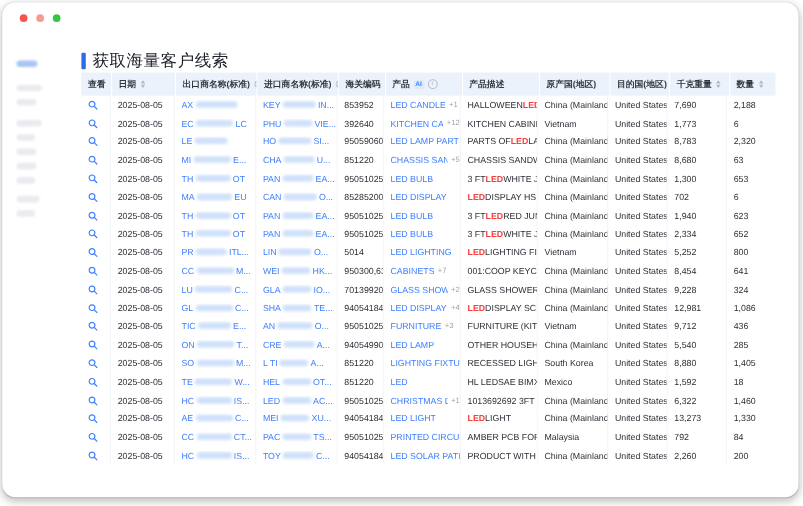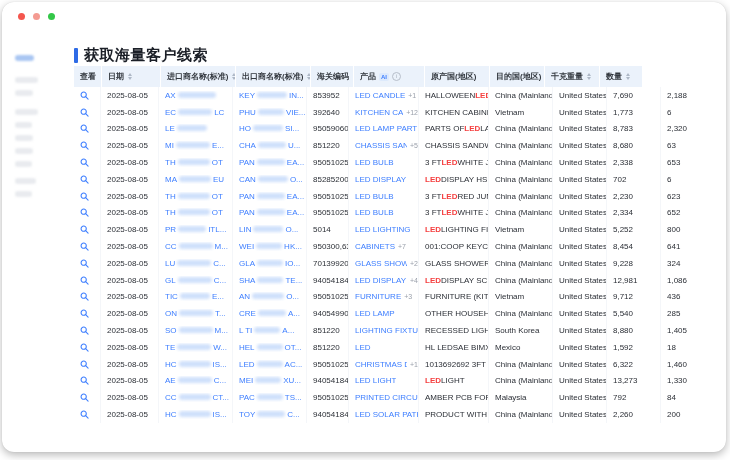--- a/index.html
+++ b/index.html
@@ -14,21 +14,21 @@
   .side-item{height:6px;border-radius:3px;background:#e9ebef;filter:blur(1.2px);margin-left:13px;}
   .side-item.active{background:#a9c6f2;}
   .s0{margin-top:25px;width:19px}.s1{margin-top:16px;width:23px}.s2{margin-top:7px;width:18px}
   .s3{margin-top:13px;width:23px}.s4{margin-top:7px;width:17px}.s5{margin-top:7px;width:18px}
   .s6{margin-top:7px;width:18px}.s7{margin-top:7px;width:17px}.s8{margin-top:11px;width:21px}
   .s9{margin-top:7px;width:17px}
   
   .main{position:absolute;left:62px;top:28px;right:0;bottom:0;}
   .title-row{display:flex;align-items:center;margin:16px 0 0 10px;}
   .title-bar-accent{width:4px;height:15px;background:#2e6be6;border-radius:1px;margin-right:6px;}
-  .page-title{font-size:15px;font-weight:700;color:#1b1f27;letter-spacing:.5px;}
+  .page-title{font-size:15px;font-weight:400;color:#1b1f27;letter-spacing:.5px;}
   
   .table{position:absolute;left:10px;top:36px;width:631px;}
   .thead{display:flex;height:21px;}
   .th{background:#ebf2fb;display:flex;align-items:center;padding-left:6px;box-sizing:border-box;
     font-size:8px;font-weight:700;color:#33383f;margin-right:1px;white-space:nowrap;overflow:hidden;}
   .th:last-child{margin-right:0}
   .tbody .tr{display:flex;height:16.8px;align-items:center;}
   .td{box-sizing:border-box;padding-left:6px;font-size:8px;color:#2b2f36;white-space:nowrap;
     overflow:hidden;border-right:1px solid #f4f6f9;height:100%;display:flex;align-items:center;}
   .c0{width:27px}.c1{width:58px}.c2{width:74px}.c3{width:74px}.c4{width:42px}.c5{width:70px}
@@ -84,41 +84,44 @@
           <div class="th c0">
             <span>查看</span>
           </div>
           <div class="th c1">
             <span>日期</span>
             <span class="sorter">
               <i class="up"></i>
               <i class="dn"></i>
             </span>
           </div>
+          <div class="th c3">
+            <span>出口商名称(标准)</span>
+            <span class="sorter">
+              <i class="up"></i>
+              <i class="dn"></i>
+            </span>
+          </div>
           <div class="th c2">
             <span>进口商名称(标准)</span>
             <span class="sorter">
               <i class="up"></i>
               <i class="dn"></i>
             </span>
           </div>
-          <div class="th c3">
-            <span>出口商名称(标准)</span>
-            <span class="sorter">
-              <i class="up"></i>
-              <i class="dn"></i>
-            </span>
-          </div>
           <div class="th c4">
             <span>海关编码</span>
           </div>
           <div class="th c5">
             <span>产品</span>
             <span class="ai-badge">AI</span>
             <span class="info">i</span>
+          </div>
+          <div class="th c6">
+            <span>产品描述</span>
           </div>
           <div class="th c7">
             <span>原产国(地区)</span>
           </div>
           <div class="th c8">
             <span>目的国(地区)</span>
           </div>
           <div class="th c9">
             <span>千克重量</span>
             <span class="sorter">
@@ -248,21 +251,21 @@
             <div class="td c3">
               <a class="lnk" href="#">PAN<span class="smudge" style="width: 28px;"></span>EA...</a>
             </div>
             <div class="td c4">95051025</div>
             <div class="td c5">
               <a class="lnk" href="#">LED BULB</a>
             </div>
             <div class="td c6">3 FT <span class="hl">LED</span> WHITE JU</div>
             <div class="td c7">China (Mainland)</div>
             <div class="td c8">United States</div>
-            <div class="td c9">2,338</div>
+            <div class="td c9">1,300</div>
             <div class="td c10">653</div>
           </div>
           <div class="tr">
             <div class="td c0">
               <svg class="view-ic" viewBox="0 0 10 10">
                 <circle cx="4.1" cy="4.1" r="2.9" fill="none" stroke="#3d7eff" stroke-width="1.2"></circle>
                 <line x1="6.3" y1="6.3" x2="9" y2="9" stroke="#3d7eff" stroke-width="1.2" stroke-linecap="round"></line>
               </svg>
             </div>
             <div class="td c1">2025-08-05</div>
@@ -296,21 +299,21 @@
             <div class="td c3">
               <a class="lnk" href="#">PAN<span class="smudge" style="width: 28px;"></span>EA...</a>
             </div>
             <div class="td c4">95051025</div>
             <div class="td c5">
               <a class="lnk" href="#">LED BULB</a>
             </div>
             <div class="td c6">3 FT <span class="hl">LED</span> RED JUMB</div>
             <div class="td c7">China (Mainland)</div>
             <div class="td c8">United States</div>
-            <div class="td c9">2,230</div>
+            <div class="td c9">1,940</div>
             <div class="td c10">623</div>
           </div>
           <div class="tr">
             <div class="td c0">
               <svg class="view-ic" viewBox="0 0 10 10">
                 <circle cx="4.1" cy="4.1" r="2.9" fill="none" stroke="#3d7eff" stroke-width="1.2"></circle>
                 <line x1="6.3" y1="6.3" x2="9" y2="9" stroke="#3d7eff" stroke-width="1.2" stroke-linecap="round"></line>
               </svg>
             </div>
             <div class="td c1">2025-08-05</div>

